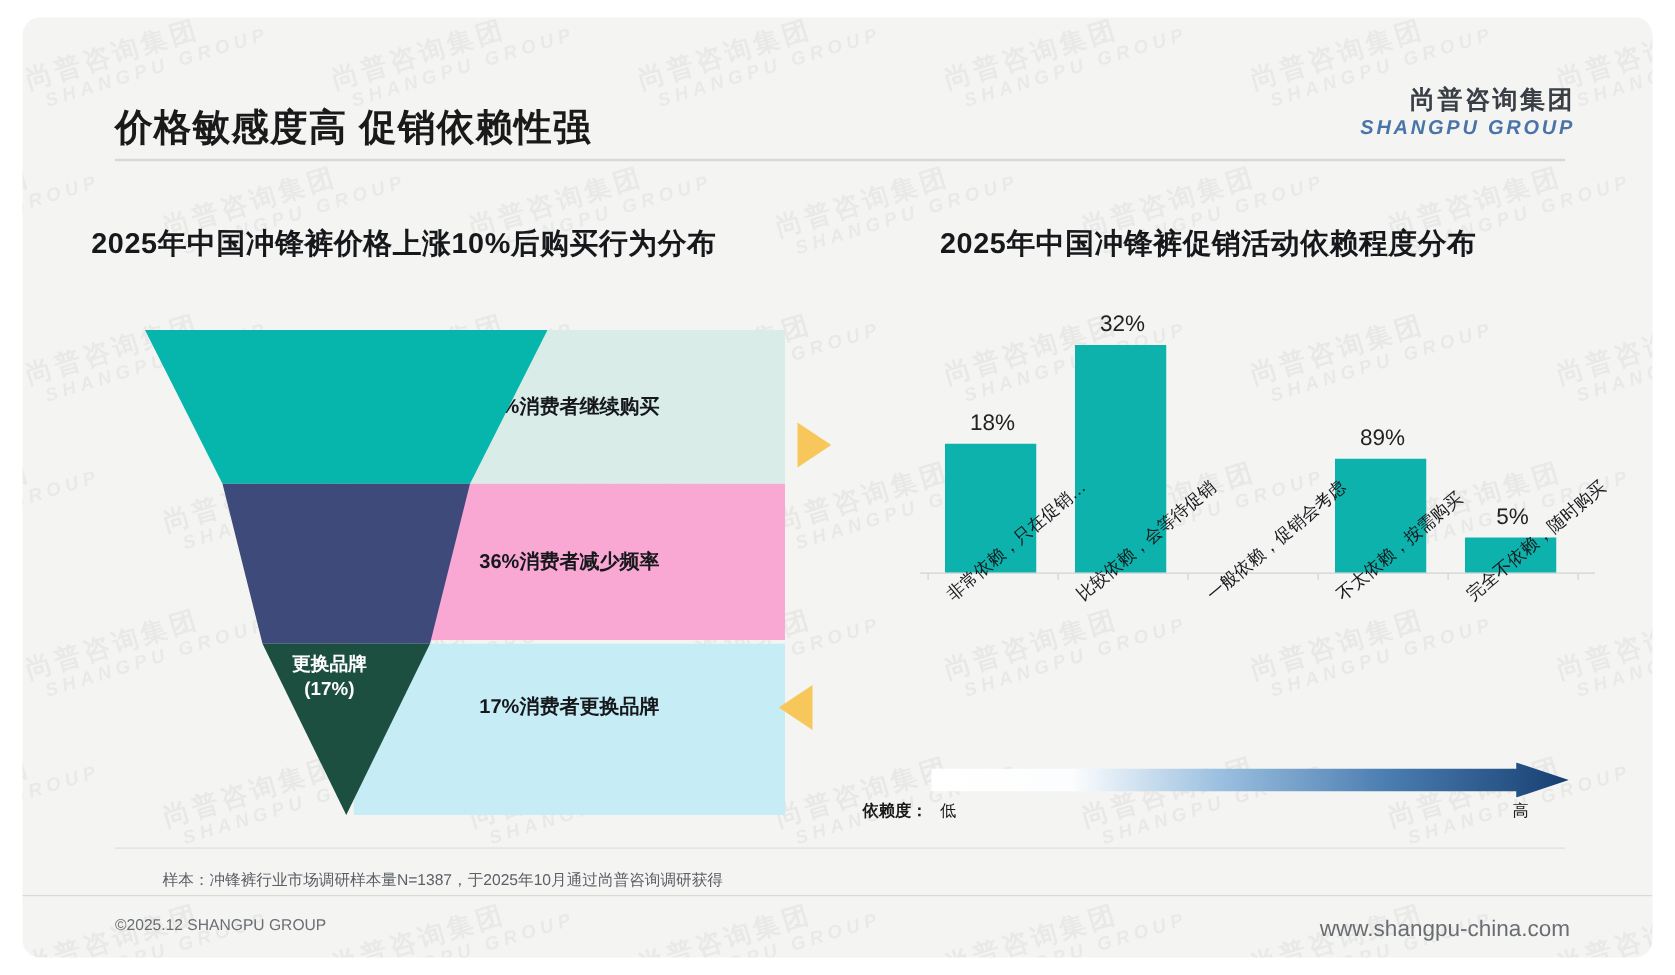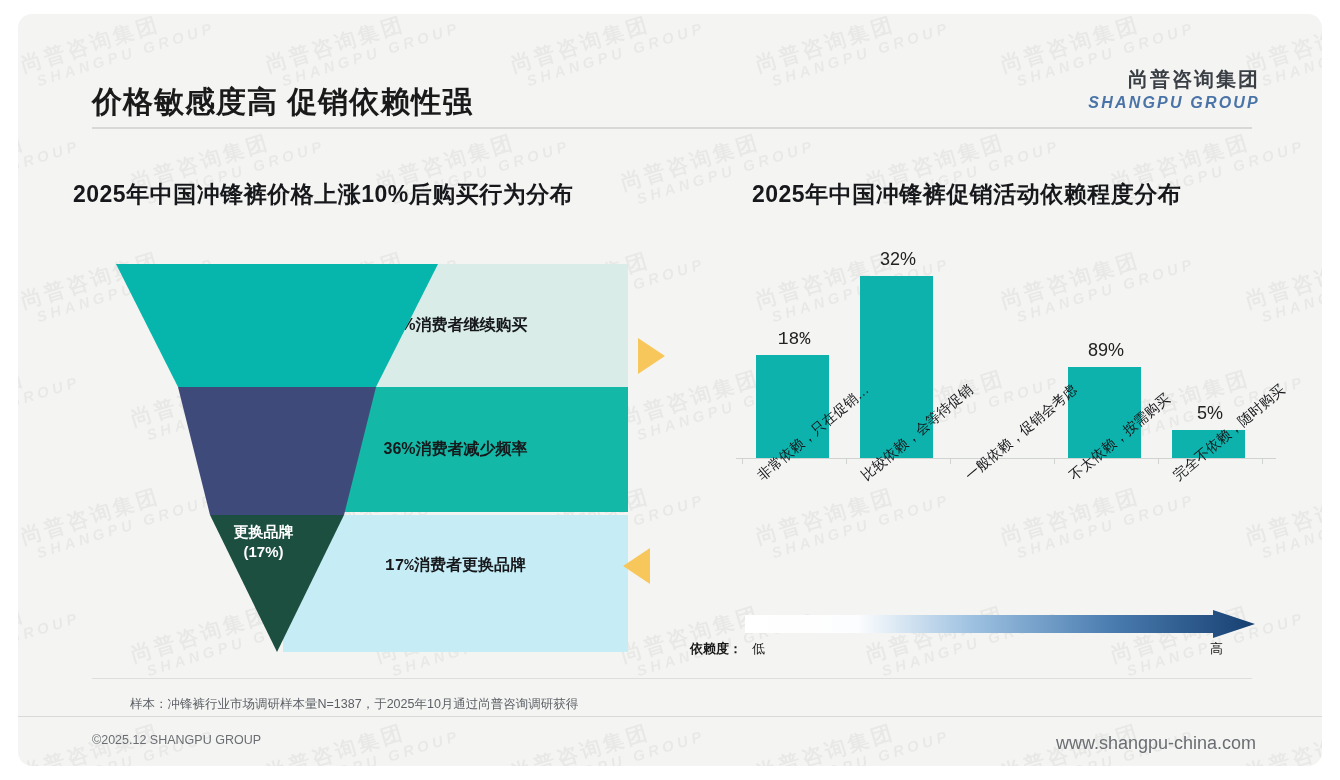--- a/index.html
+++ b/index.html
@@ -83,23 +83,23 @@
   }
   .panel {
     position: absolute; left: 0; width: 100%;
     display: flex; align-items: center;
   }
   .panel-text {
     width: 100%; text-align: center;
     font-size: 16px; font-weight: bold; color: #16181b;
   }
   #panel-0 { top: 0px;   height: 123px; background: #d9ece8; }
-  #panel-1 { top: 123px; height: 125px; background: #14b8a6; justify-content: center; }
+  #panel-1 { top: 123px; height: 125px; background: #f9a8d4; justify-content: center; }
   #panel-2 { top: 251px; height: 137px; background: #c6edf6; }
-  #panel-2 .panel-text { transform: translateY(-18px); font-family: Liberation Mono, monospace; }
+  #panel-2 .panel-text { transform: translateY(-18px); }
 
   .funnel-svg { position: absolute; left: 0; top: 0; }
   .seg-label {
     position: absolute; text-align: center; color: #ffffff;
     font-size: 15px; font-weight: bold; line-height: 1.35;
     z-index: 2; pointer-events: none;
   }
   #seg-label-0 { left: 20px;  top: 42px;  width: 300px; }
   #seg-label-1 { left: 55px;  top: 160px; width: 232px; }
   #seg-label-2 { left: 83px;  top: 258px; width: 165px; }
@@ -403,21 +403,21 @@
       <span>更换品牌</span><br>
       <span>(17%)</span>
     </div>
   </div>
 
   <div class="tri" id="tri-right"></div>
   <div class="tri" id="tri-left"></div>
 
   <div class="bars-wrap" id="bars-wrap">
     <div class="baseline"></div>
-  <div class="bar-slot" style="left: 6px; font-family: Liberation Mono, monospace;">
+  <div class="bar-slot" style="left: 6px;">
         <div class="bar" style="height: 103px; background: rgb(14, 178, 172);"></div>
         <div class="bar-value" style="bottom: 109px;">18%</div>
       </div>
       <div class="tickmark" style="left: 6px;"></div>
       <div class="cat-label" style="left: 18px; top: 217px;">非常依赖，只在促销…</div>
       <div class="bar-slot" style="left: 110px;">
         <div class="bar" style="height: 182px; background: rgb(14, 178, 172);"></div>
         <div class="bar-value" style="bottom: 188px;">32%</div>
       </div>
       <div class="tickmark" style="left: 110px;"></div>

